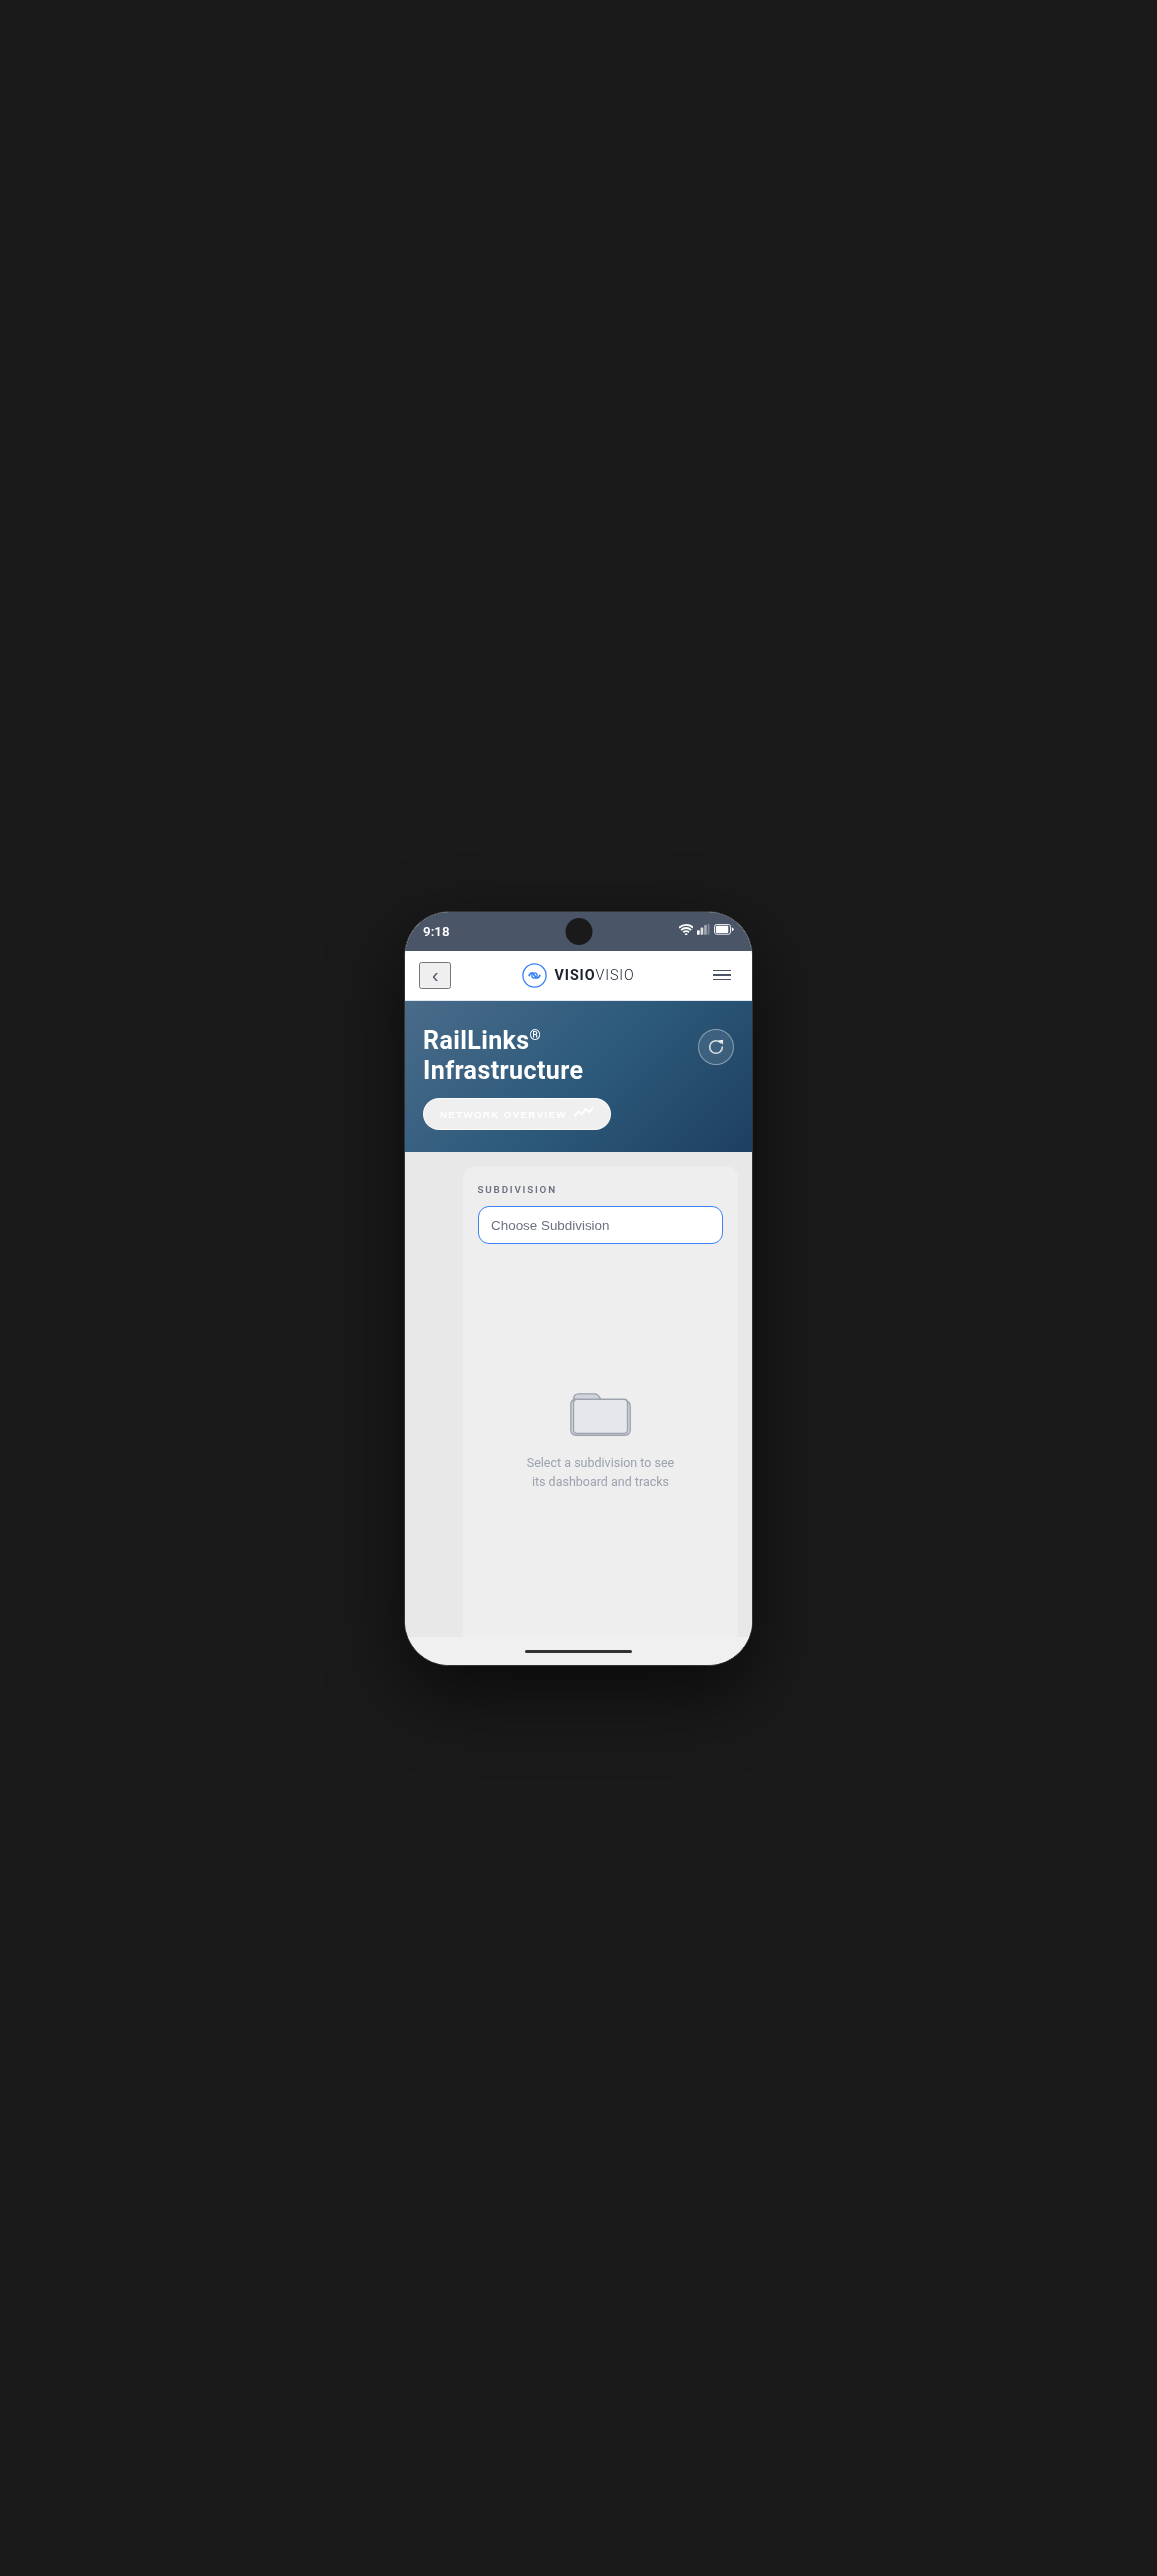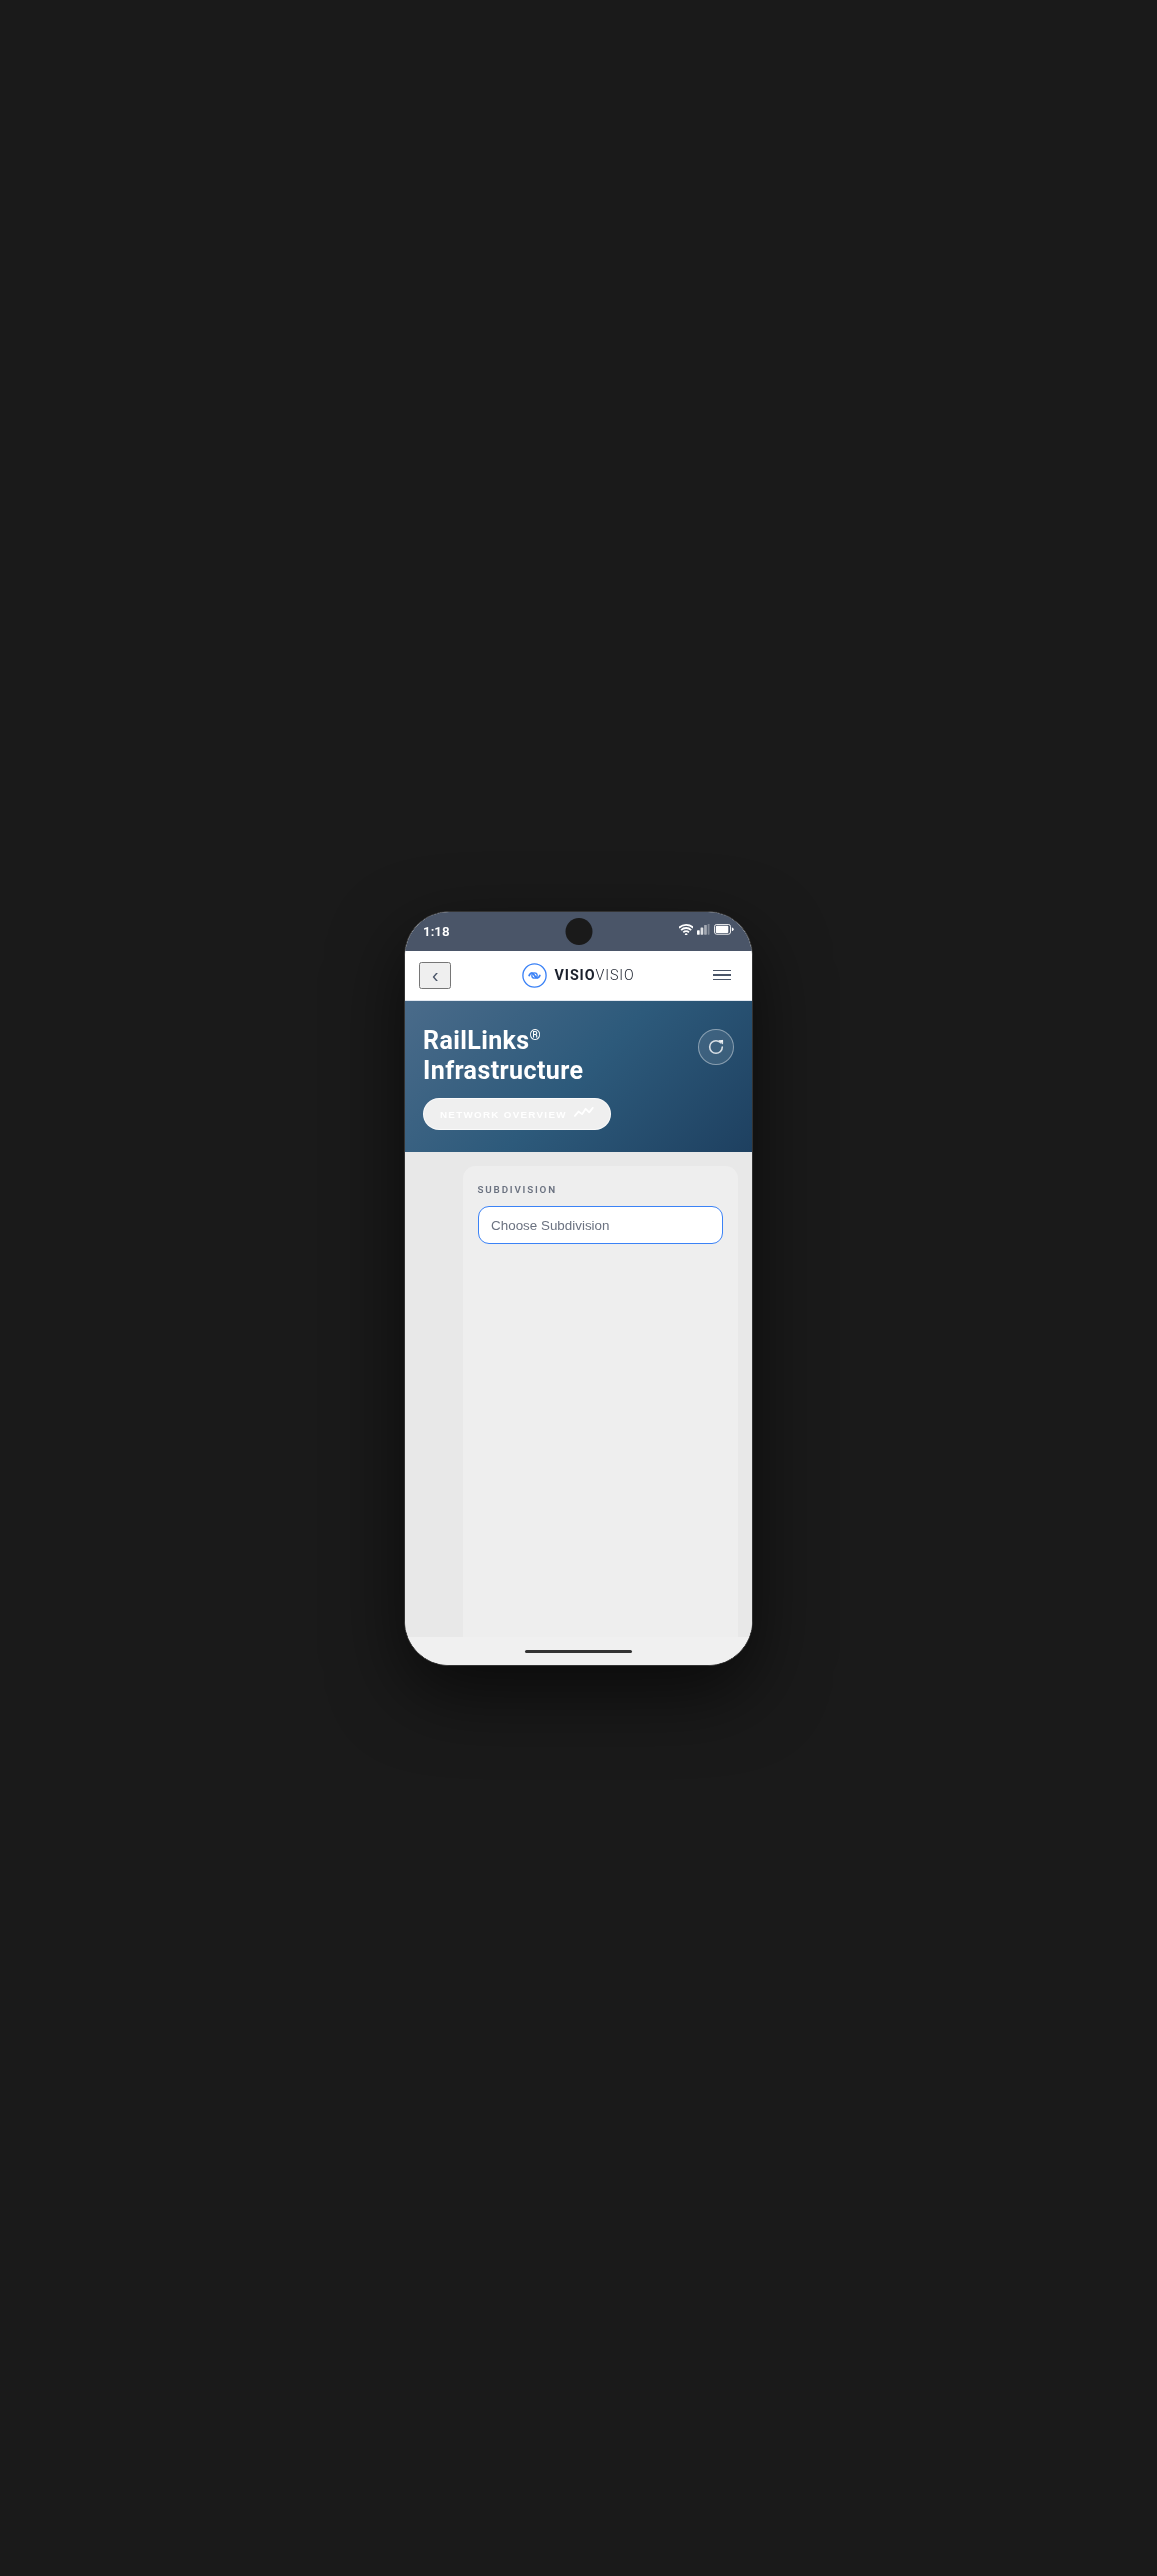--- a/index.html
+++ b/index.html
@@ -270,21 +270,21 @@
       height: calc(755px - 39px - 50px - 30px);
       overflow: hidden;
     }
   </style>
 </head>
 <body>
 
 <div class="phone-frame">
 
   <div class="status-bar">
-    <span class="status-time">1:18</span>
+    <span class="status-time">9:18</span>
     <div class="status-center">
       <div class="camera-notch"></div>
     </div>
     <div class="status-icons">
 
       <span>
         <svg width="14.3" height="10.7" viewBox="0 0 16 12" fill="white">
           <path d="M8 10.5a1.5 1.5 0 1 1 0 3 1.5 1.5 0 0 1 0-3zm0-3.5a5.5 5.5 0 0 1 3.89 1.61l-1.42 1.42A3.5 3.5 0 0 0 8 9a3.5 3.5 0 0 0-2.47 1.03L4.11 8.61A5.5 5.5 0 0 1 8 7zm0-3.5a9 9 0 0 1 6.36 2.64l-1.41 1.41A7 7 0 0 0 8 5.5a7 7 0 0 0-4.95 2.05L1.64 6.14A9 9 0 0 1 8 3.5zM8 0a12.5 12.5 0 0 1 8.84 3.66l-1.41 1.41A10.5 10.5 0 0 0 8 2a10.5 10.5 0 0 0-7.43 3.07L-.84 3.66A12.5 12.5 0 0 1 8 0z"></path>
         </svg>
       </span>
@@ -350,20 +350,34 @@
           <path d="M17 10A7 7 0 1 1 10 3a7 7 0 0 1 4.95 2.05L17 3" stroke="rgba(255,255,255,0.8)" stroke-width="1.8" stroke-linecap="round" fill="none"></path>
           <polyline points="14,3 17,3 17,6" stroke="rgba(255,255,255,0.8)" stroke-width="1.8" stroke-linecap="round" stroke-linejoin="round" fill="none"></polyline>
         </svg>
       </button>
     </div>
 
     <div class="main-content">
       <div class="card">
         <div class="subdivision-label">SUBDIVISION</div>
         <input class="subdivision-input" type="text" readonly="" placeholder="Choose Subdivision" style="">
+        <div class="empty-state">
+          <div class="folder-icon-wrapper">
+            <svg width="63" height="54" viewBox="0 0 70 60" fill="none" xmlns="http://www.w3.org/2000/svg">
+
+              <path d="M5 18 Q5 12 11 12 L28 12 Q32 12 34 16 L36 20 L62 20 Q68 20 68 26 L68 52 Q68 58 62 58 L8 58 Q2 58 2 52 L2 24 Q2 18 8 18 Z" fill="#d1d5db" stroke="#9ca3af" stroke-width="1.5"></path>
+
+              <path d="M5 22 Q5 18 9 18 L61 18 Q65 18 65 22 L65 52 Q65 56 61 56 L9 56 Q5 56 5 52 Z" fill="#e5e7eb" stroke="#9ca3af" stroke-width="1.5"></path>
+            </svg>
+          </div>
+          <div class="empty-state-text">
+            <span>Select a subdivision to see</span><br>
+            <span>its dashboard and tracks</span>
+          </div>
+        </div>
       </div>
     </div>
 
   </div>
 
   <div class="home-indicator">
     <div class="home-bar"></div>
   </div>
 
 </div>

